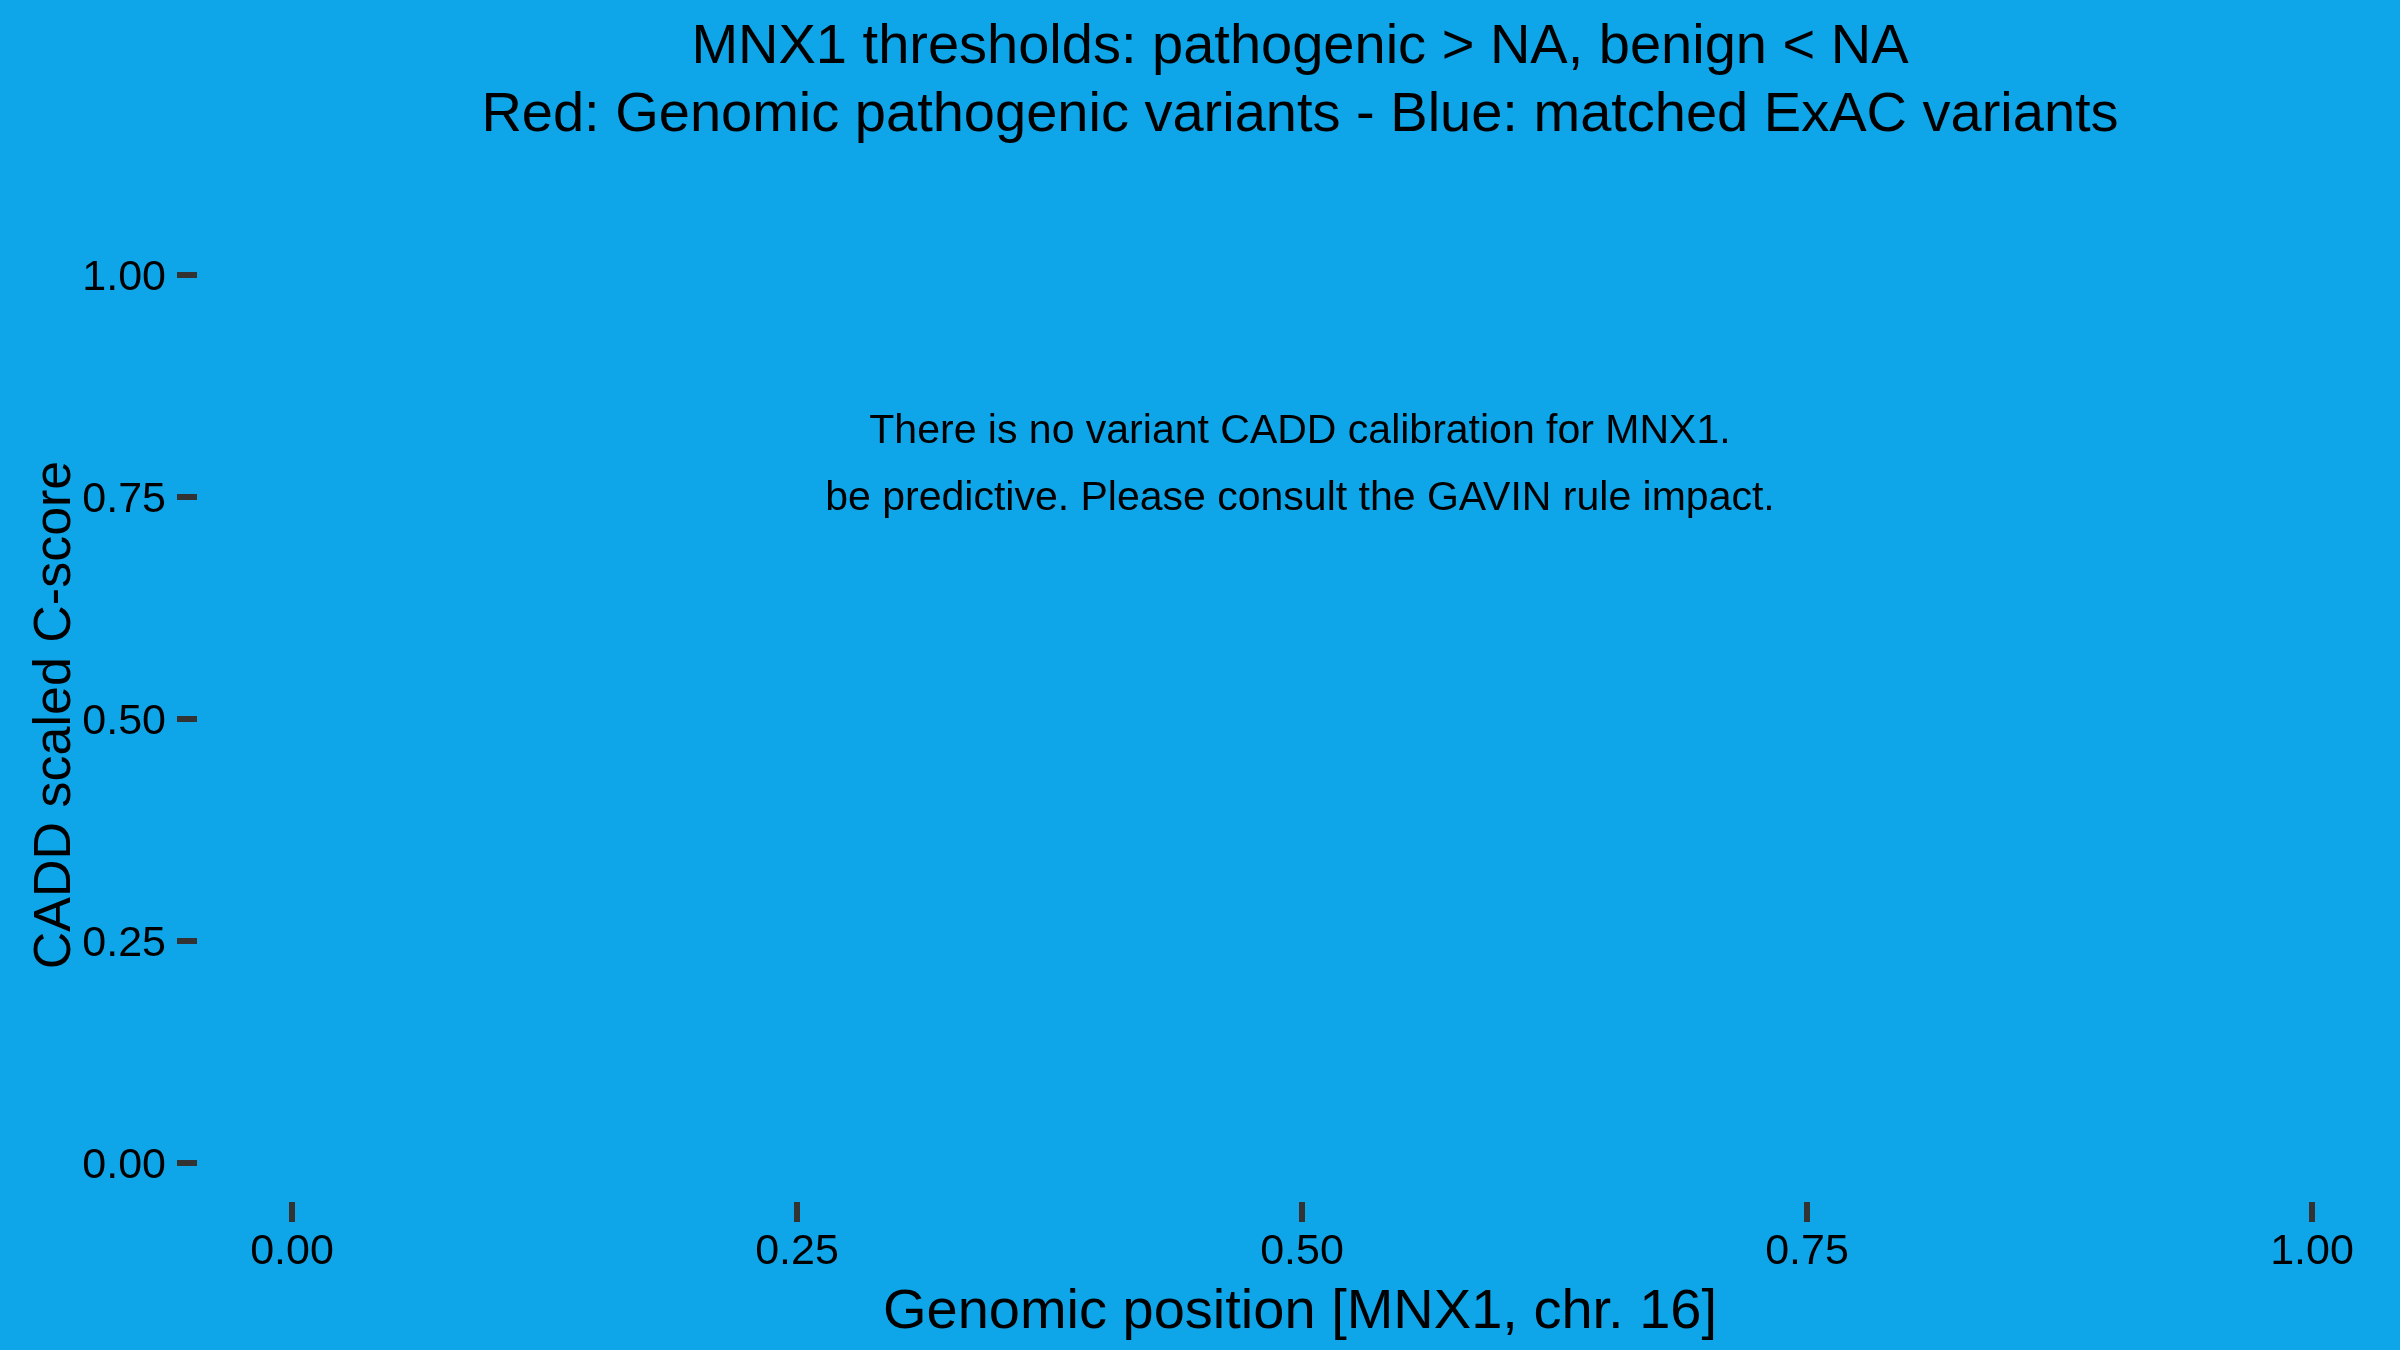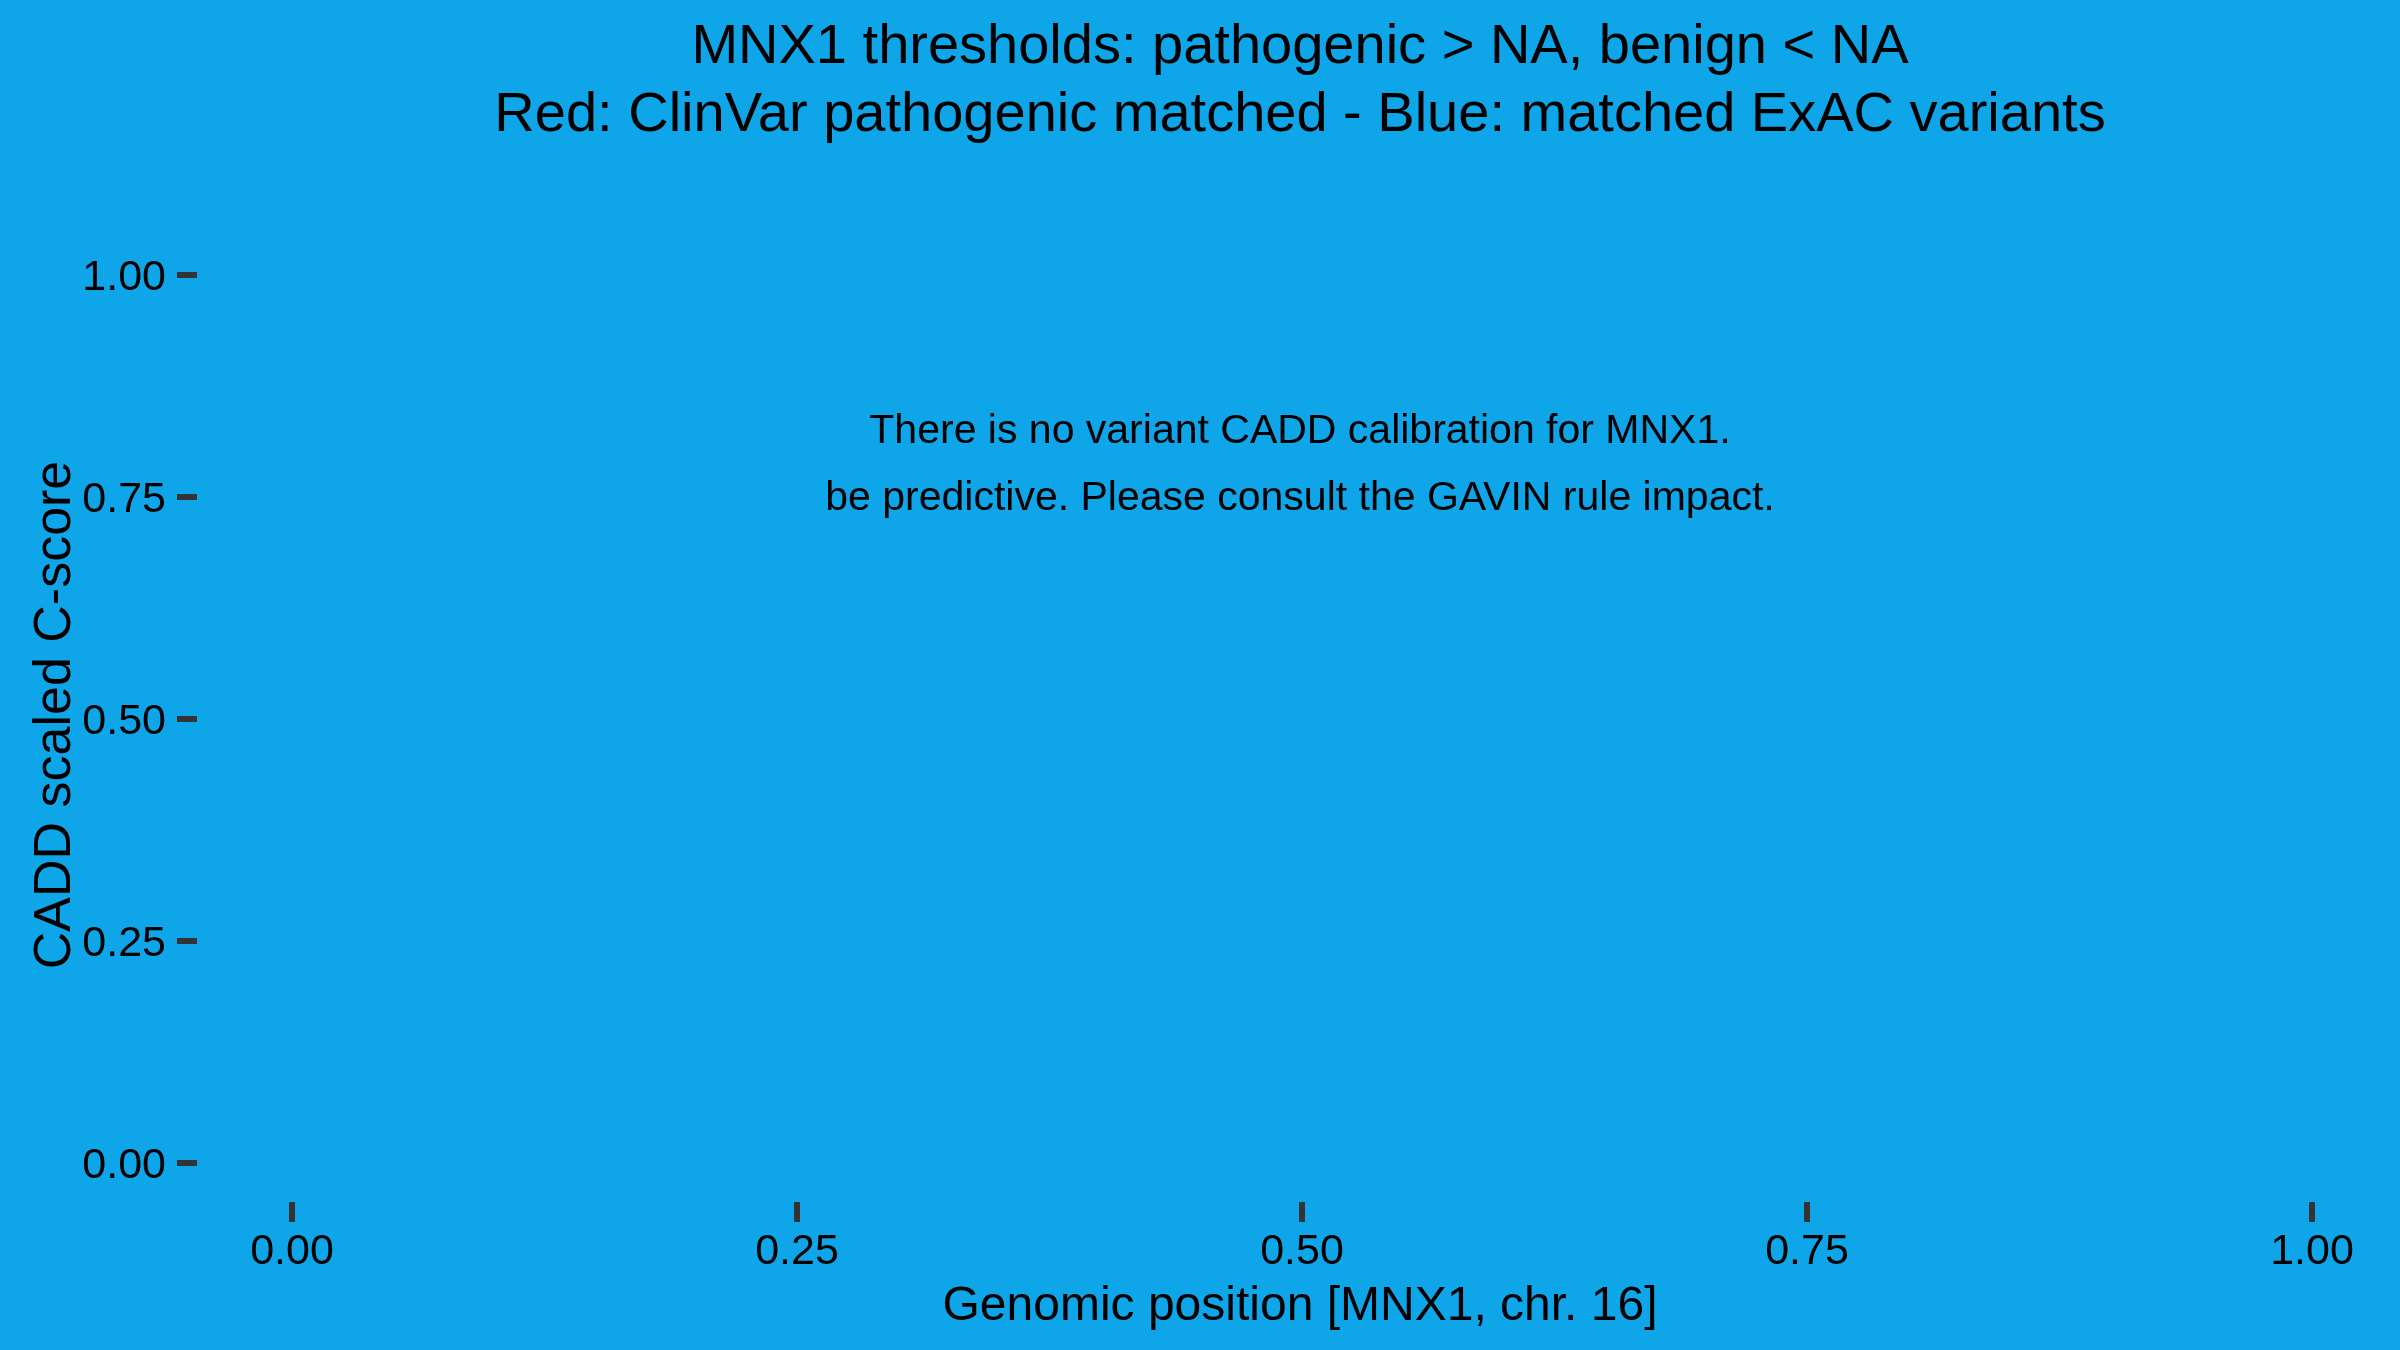--- a/index.html
+++ b/index.html
@@ -29,21 +29,21 @@
     color: #000000;
   }
   #annotation {
     top: 396px;
     font-size: 41px;
     line-height: 67px;
     color: #000000;
   }
   #x-axis-label {
     top: 1276px;
-    font-size: 48px;
+    font-size: 56px;
     color: #000000;
   }
   #y-axis-label {
     position: absolute;
     left: 52px;
     top: 715px;
     transform: translate(-50%, -50%) rotate(-90deg);
     white-space: nowrap;
     font-size: 52px;
     color: #000000;
@@ -83,21 +83,21 @@
     top: 1202px;
   }
 </style>
 </head>
 <body>
 
 <div id="figure">
 
   <div id="plot-title" class="centered-block">
     <div>MNX1 thresholds: pathogenic &gt; NA, benign &lt; NA</div>
-    <div>Red: ClinVar pathogenic matched - Blue: matched ExAC variants</div>
+    <div>Red: Genomic pathogenic variants - Blue: matched ExAC variants</div>
   </div>
 
   <div id="annotation" class="centered-block">
     <div>There is no variant CADD calibration for MNX1.</div>
     <div>be predictive. Please consult the GAVIN rule impact.</div>
   </div>
 
   <div id="y-axis-label">CADD scaled C-score</div>
 
   <div class="y-tick-label" style="top: 253px;">1.00</div>

